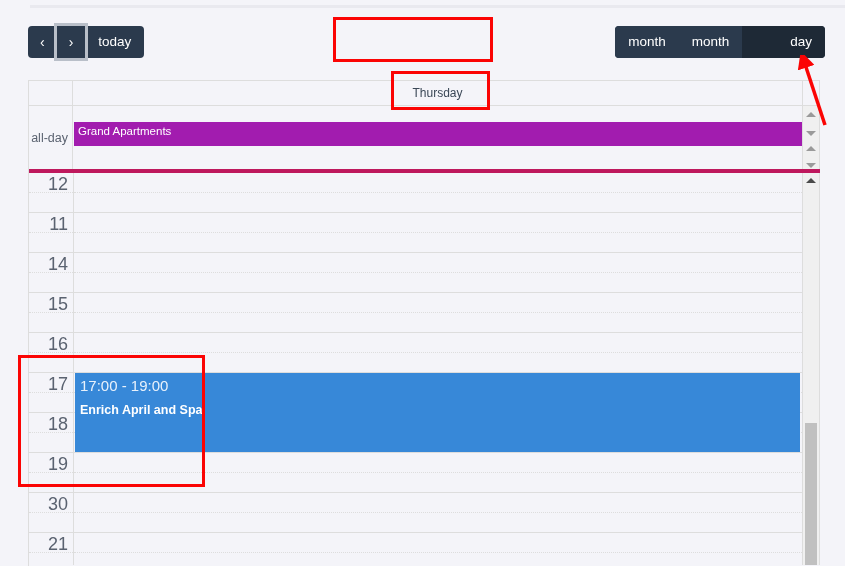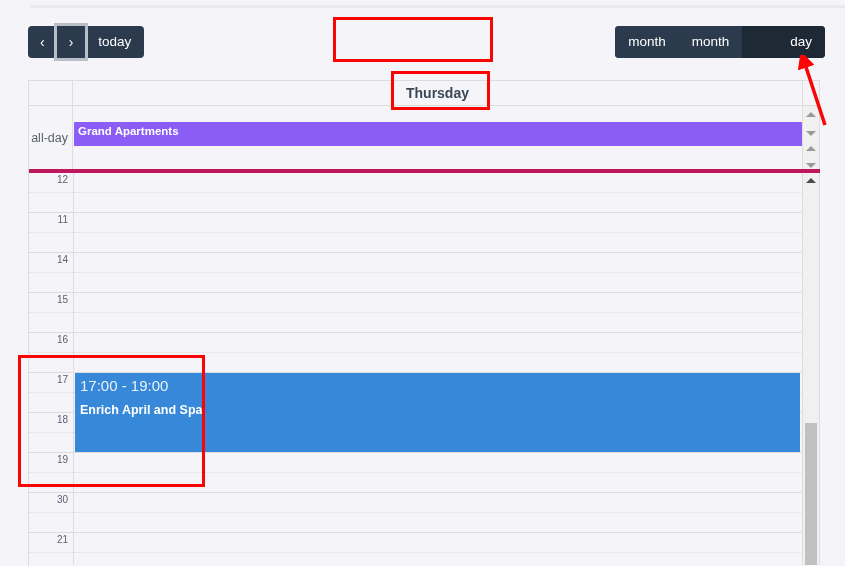--- a/index.html
+++ b/index.html
@@ -129,22 +129,22 @@
     width: 44px;
     border-right: 1px solid #ddd;
     box-sizing: border-box;
     flex: 0 0 44px;
   }
   .head-day {
     flex: 1;
     display: flex;
     align-items: center;
     justify-content: center;
-    font-size: 14px;
-    font-weight: bold;
+    font-size: 12px;
+    font-weight: normal;
     color: #3a4756;
     border-right: 1px solid #ddd;
     box-sizing: border-box;
   }
   .head-scroll {
     flex: 0 0 17px;
     border-right: 1px solid #ddd;
     box-sizing: border-box;
   }
 
@@ -181,24 +181,24 @@
     background: #f0f0f0;
     position: relative;
   }
 
   .allday-event {
     position: absolute;
     left: 1px;
     top: 16px;
     right: 0;
     height: 24px;
-    background: #8b5cf6;
+    background: #a21caf;
     color: #ffffff;
     font-size: 11.5px;
-    font-weight: bold;
+    font-weight: normal;
     padding: 3px 0 0 4px;
     box-sizing: border-box;
     cursor: pointer;
     white-space: nowrap;
     overflow: hidden;
   }
 
   
   .time-grid {
     position: relative;
@@ -237,21 +237,21 @@
     position: absolute;
     left: 0;
     right: 0;
     top: 19px;
     border-bottom: 1px dotted #ddd;
   }
   .slot-label {
     position: absolute;
     right: 5px;
     top: 2px;
-    font-size: 10px;
+    font-size: 18px;
     color: #5a6270;
     line-height: 1;
   }
 
   
   .timed-event {
     position: absolute;
     left: 1px;
     right: 2px;
     background: #3788d8;

